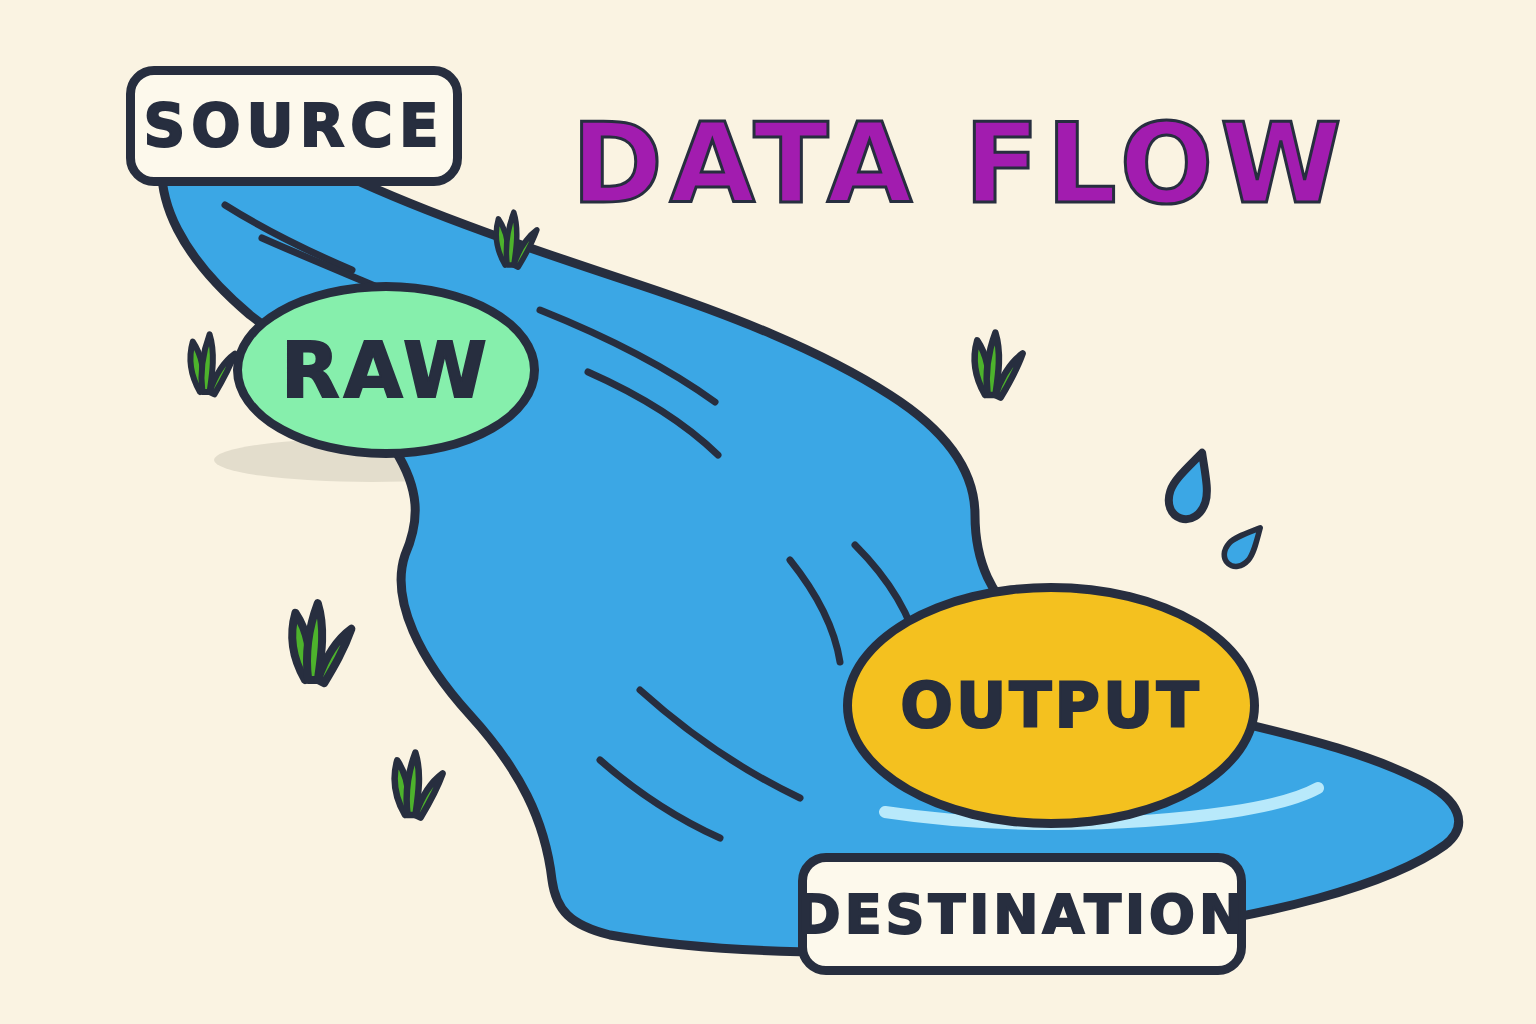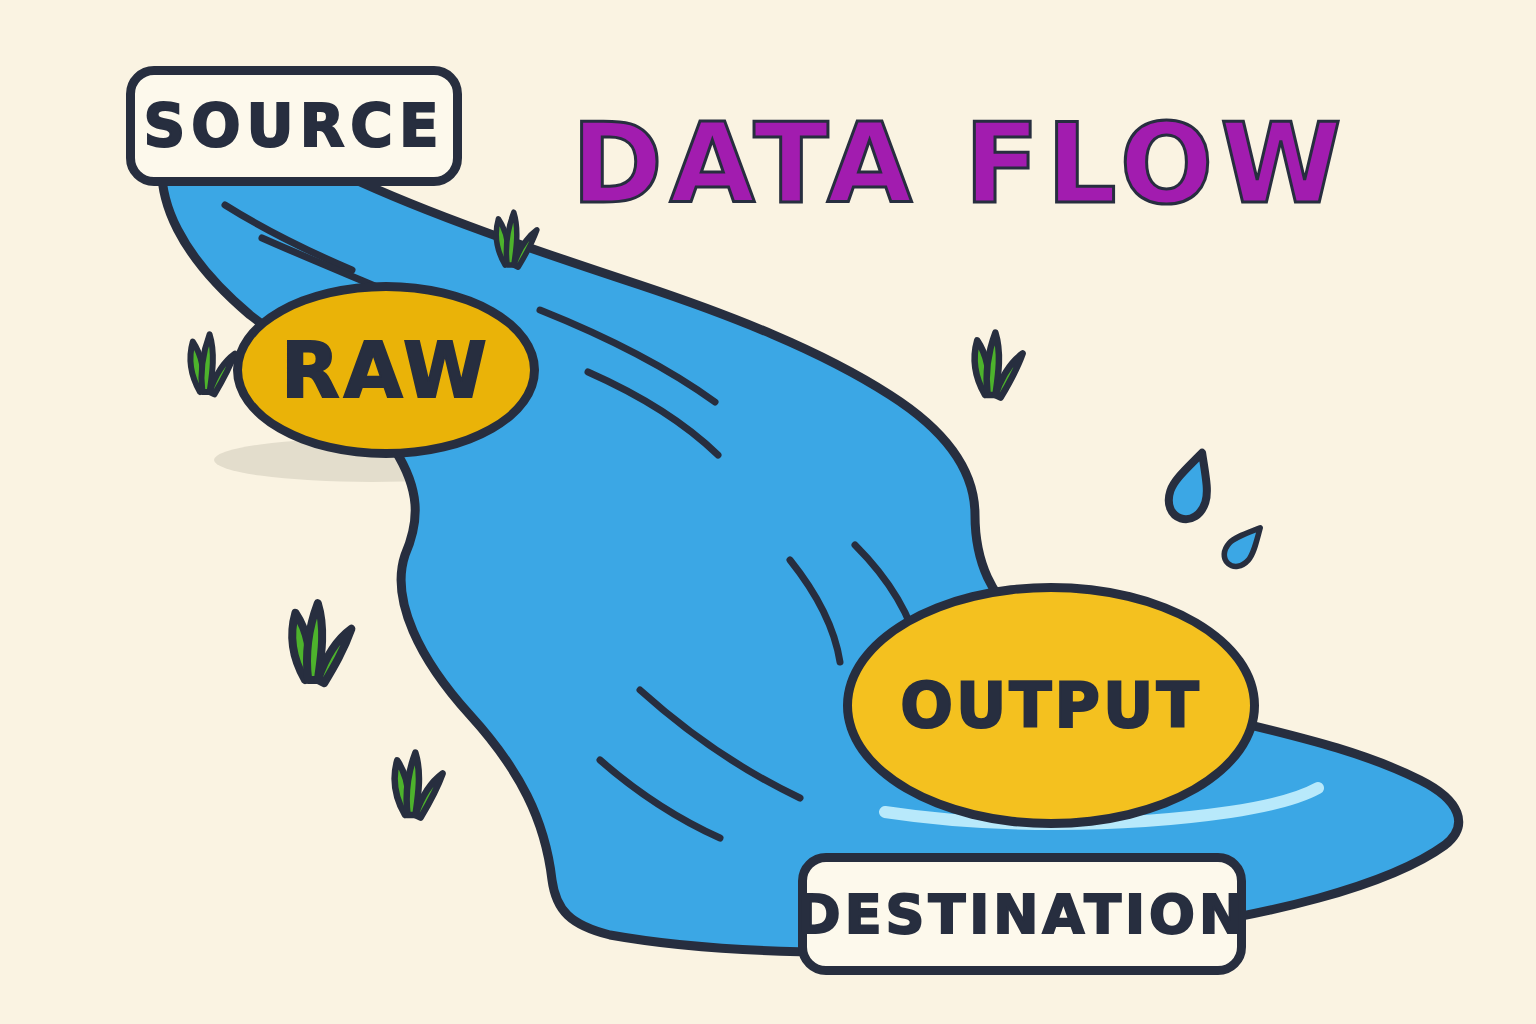--- a/index.html
+++ b/index.html
@@ -156,21 +156,21 @@
       <use href="#drop" transform="translate(1242,548) rotate(42) scale(0.8)"></use>
     </g>
   </svg>
 
   <div class="title">DATA FLOW</div>
 
   <div class="badge badge-source">
     <span>SOURCE</span>
   </div>
 
-  <div class="stone stone-raw" style="background: #eab308;">
+  <div class="stone stone-raw" style="background: #86efac;">
     <span>RAW</span>
   </div>
   <div class="stone stone-output" style="background: rgb(244, 193, 31);">
     <span>OUTPUT</span>
   </div>
 
   <div class="badge badge-destination">
     <span>DESTINATION</span>
   </div>
 

